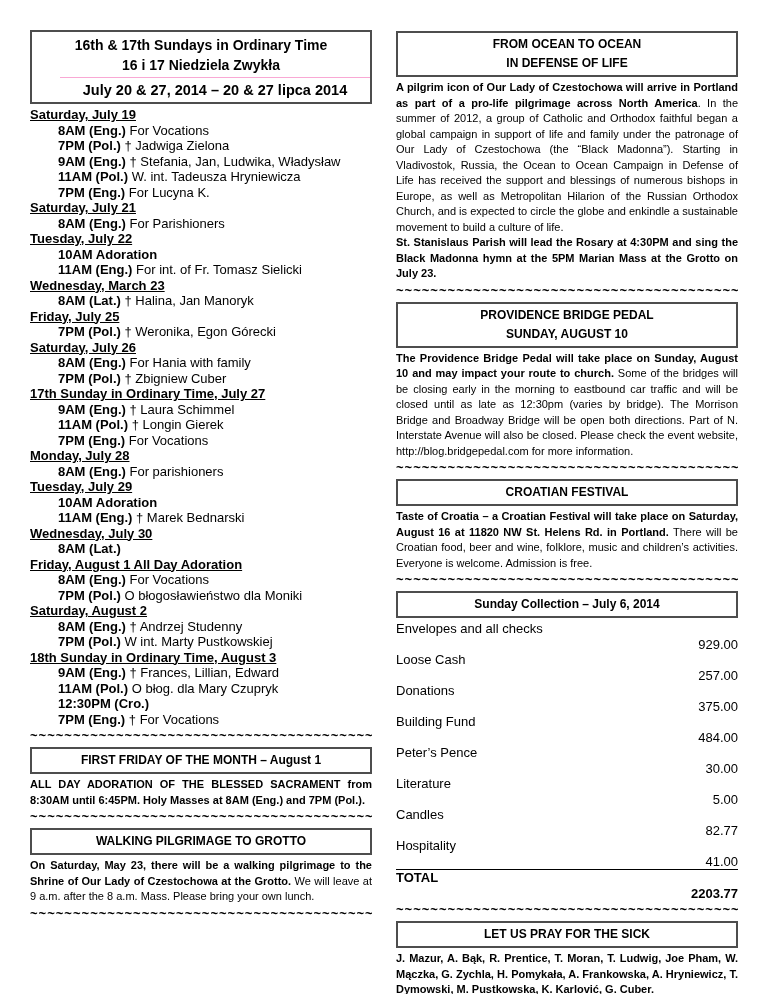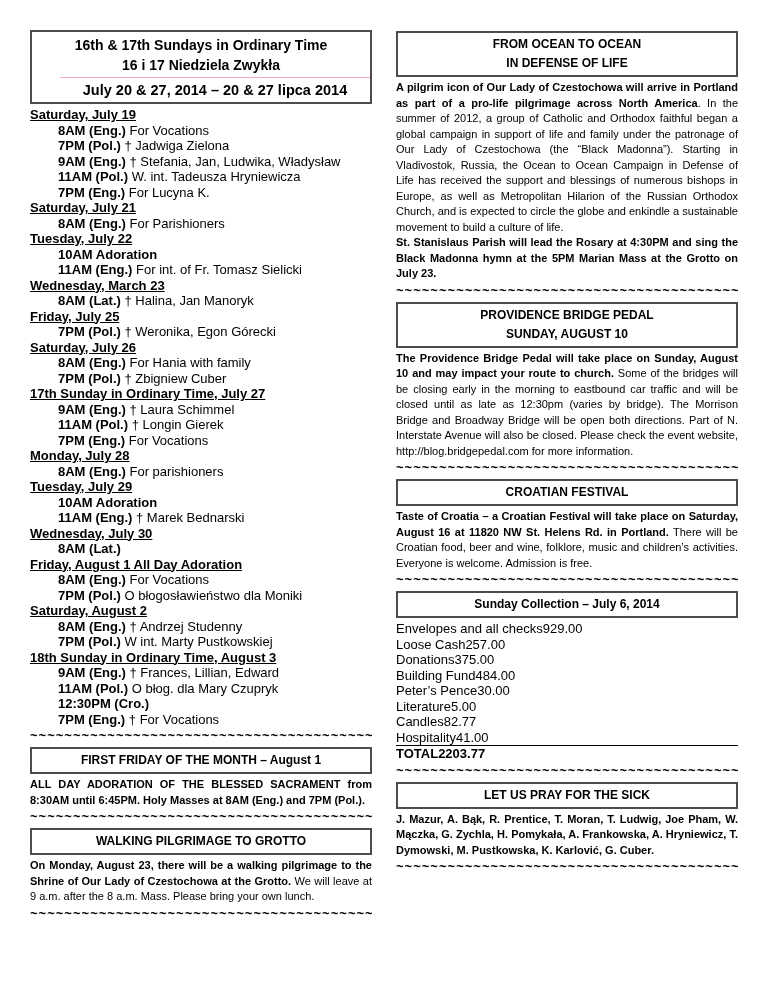--- a/index.html
+++ b/index.html
@@ -24,21 +24,21 @@
   
   .secbox{border:2px solid #4d4d4d;text-align:center;padding:2px 4px;margin:1px 0 3px;}
   .sectitle{font-size:12px;font-weight:bold;line-height:19px;}
 
   
   .para{font-size:11px;line-height:15.5px;text-align:justify;margin:0;}
   .para b{font-weight:bold;}
 
   
   .ctable{margin:0;}
-  .crow{display:flex;justify-content:flex-start;font-size:13px;line-height:15.5px;}
+  .crow{display:flex;justify-content:flex-start;font-size:13px;line-height:15.5px;flex-direction:column;}
   .crow.u{border-bottom:1.5px solid #000;}
   .crow.b{font-weight:bold;}
   .camt{text-align:right;}
 
   
   .sep{white-space:nowrap;overflow:hidden;font-size:13px;font-weight:bold;line-height:13px;
        letter-spacing:1px;margin:2px 0 5px;}
 </style>
 </head>
 <body>
@@ -98,21 +98,21 @@
       </div>
     <div id="left-sections">
         <div class="secbox">
           <div class="sectitle">FIRST FRIDAY OF THE MONTH – August 1</div>
         </div>
         <p class="para"><b>ALL DAY ADORATION OF THE BLESSED SACRAMENT from 8:30AM until 6:45PM. Holy Masses at 8AM (Eng.) and 7PM (Pol.).</b></p>
         <div class="sep">~~~~~~~~~~~~~~~~~~~~~~~~~~~~~~~~~~~~~~~~</div>
         <div class="secbox">
           <div class="sectitle">WALKING PILGRIMAGE TO GROTTO</div>
         </div>
-        <p class="para"><b>On Monday, August 23, there will be a walking pilgrimage to the Shrine of Our Lady of Czestochowa at the Grotto.</b><span> We will leave at 9 a.m. after the 8 a.m. Mass. Please bring your own lunch.</span></p>
+        <p class="para"><b>On Saturday, May 23, there will be a walking pilgrimage to the Shrine of Our Lady of Czestochowa at the Grotto.</b><span> We will leave at 9 a.m. after the 8 a.m. Mass. Please bring your own lunch.</span></p>
         <div class="sep">~~~~~~~~~~~~~~~~~~~~~~~~~~~~~~~~~~~~~~~~</div>
       </div>
   </div>
 
   <div class="col" id="col-right">
     <div id="right-sections">
         <div class="secbox">
           <div class="sectitle">FROM OCEAN TO OCEAN</div>
           <div class="sectitle">IN DEFENSE OF LIFE</div>
         </div>

